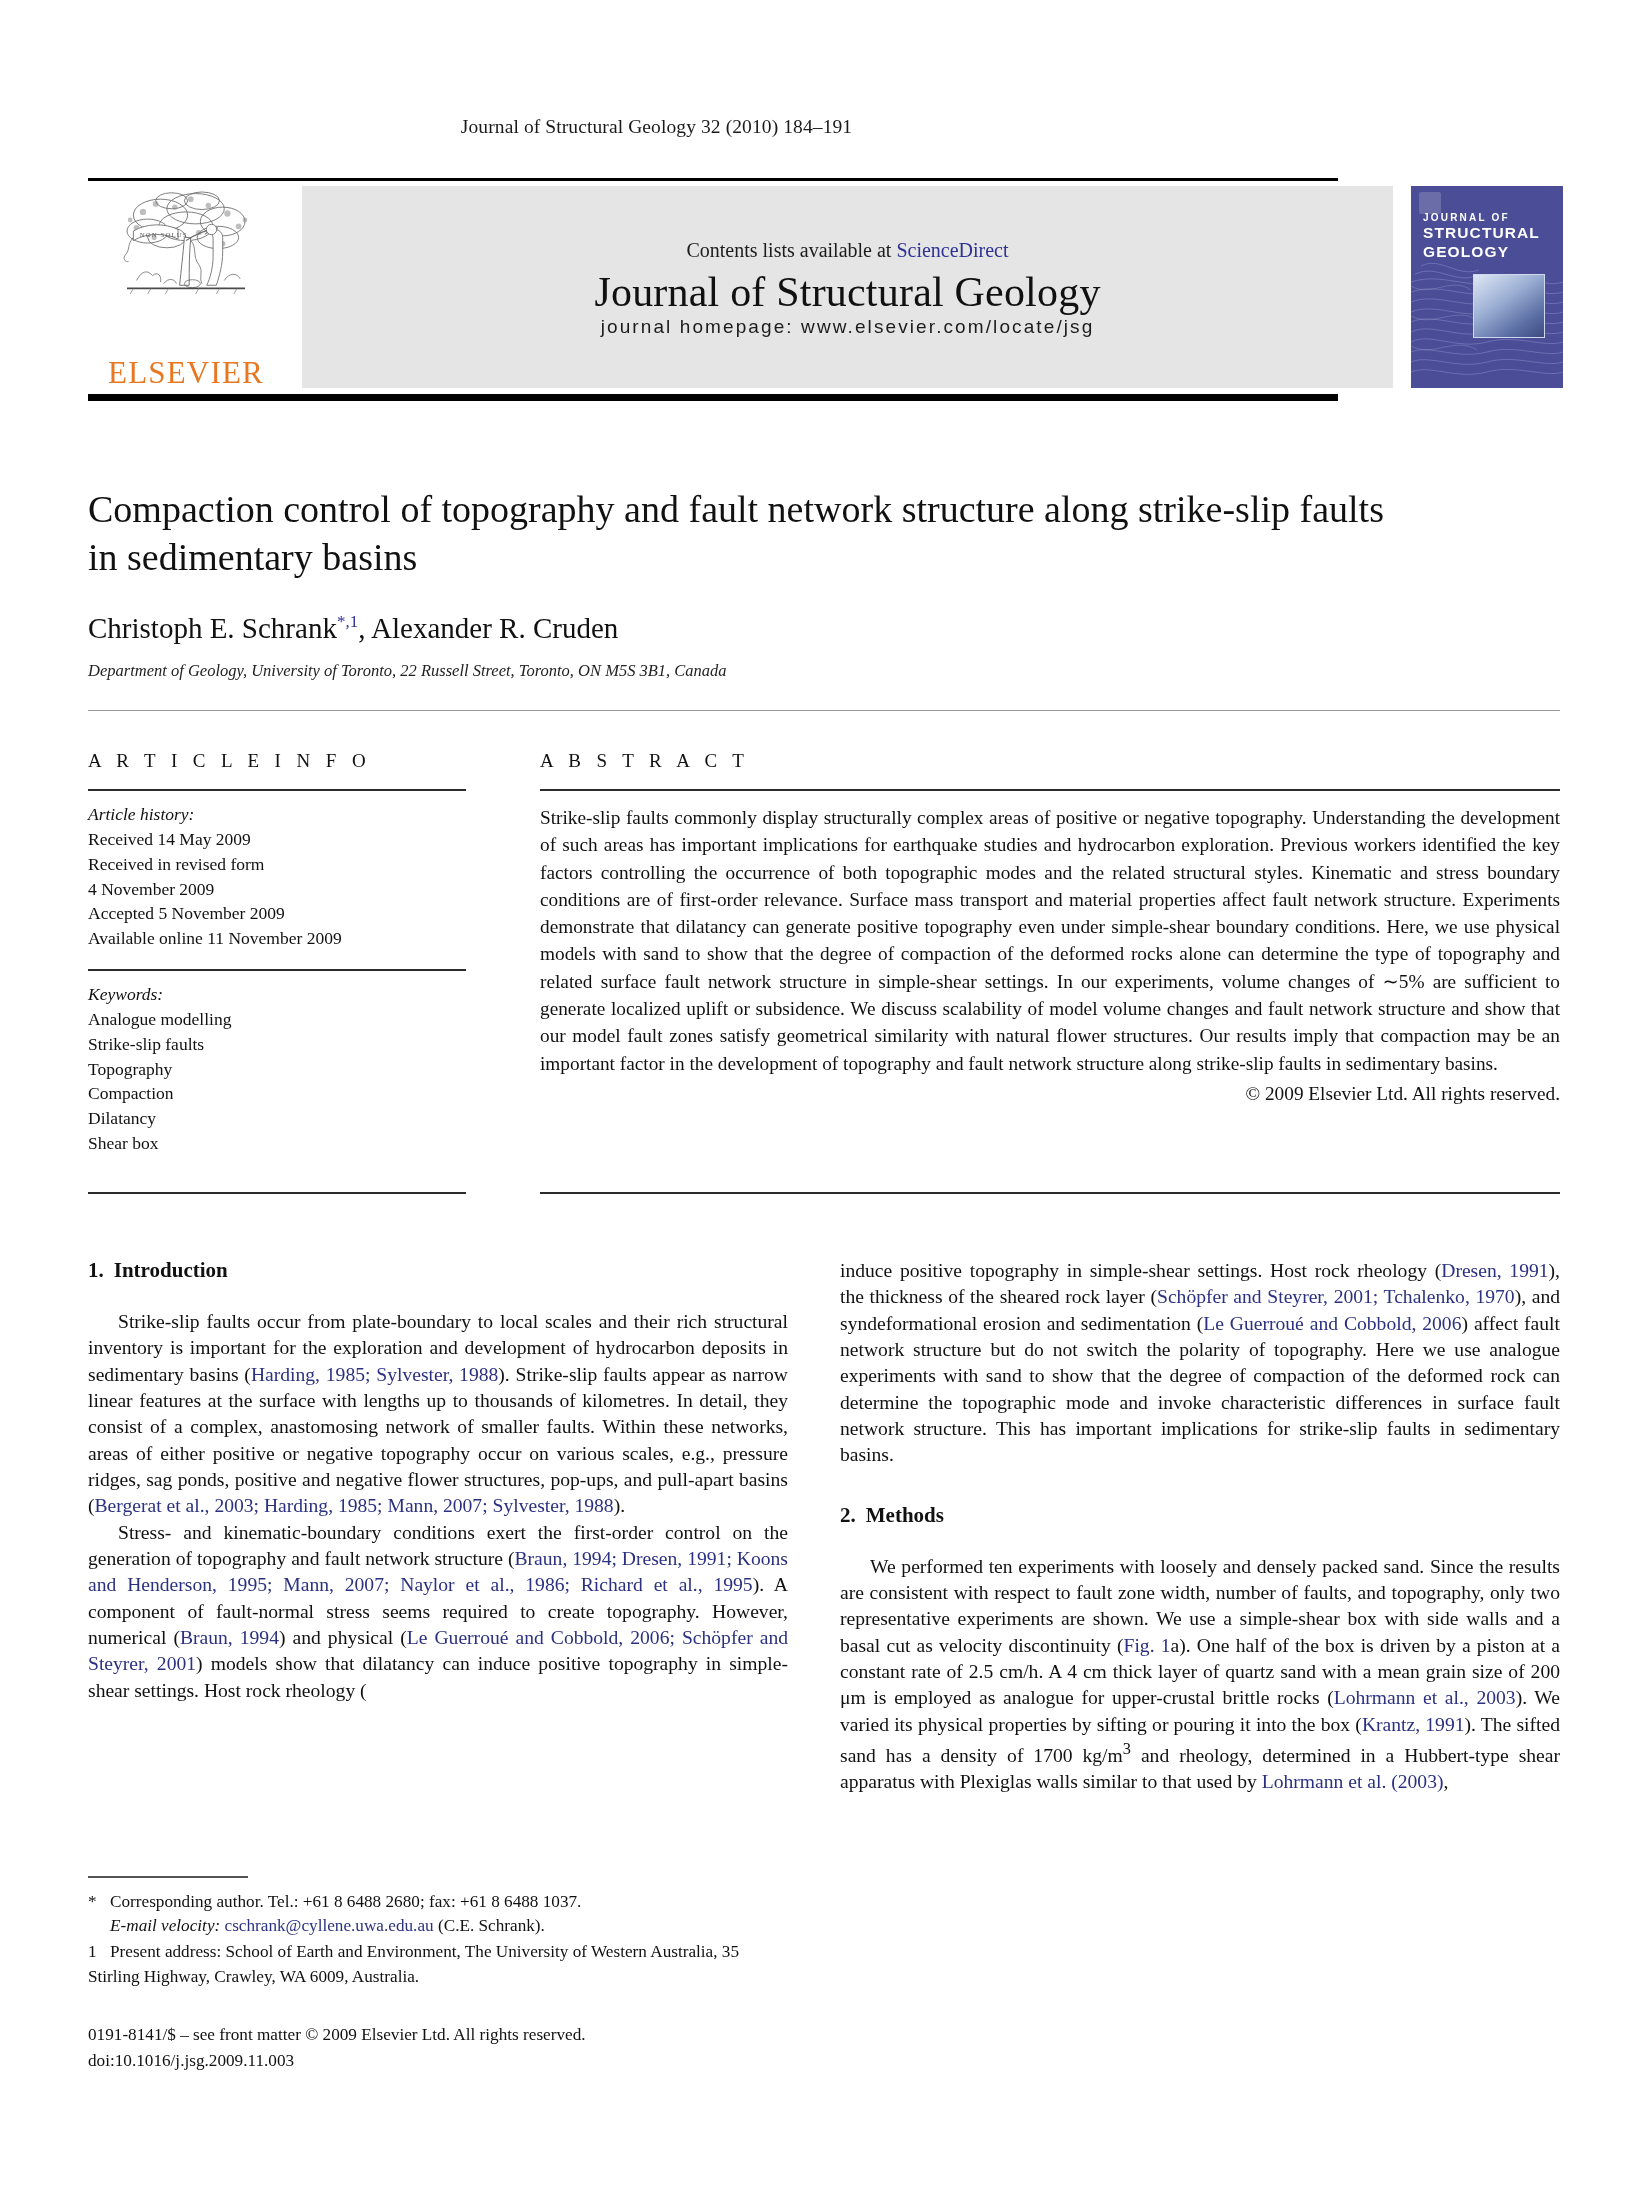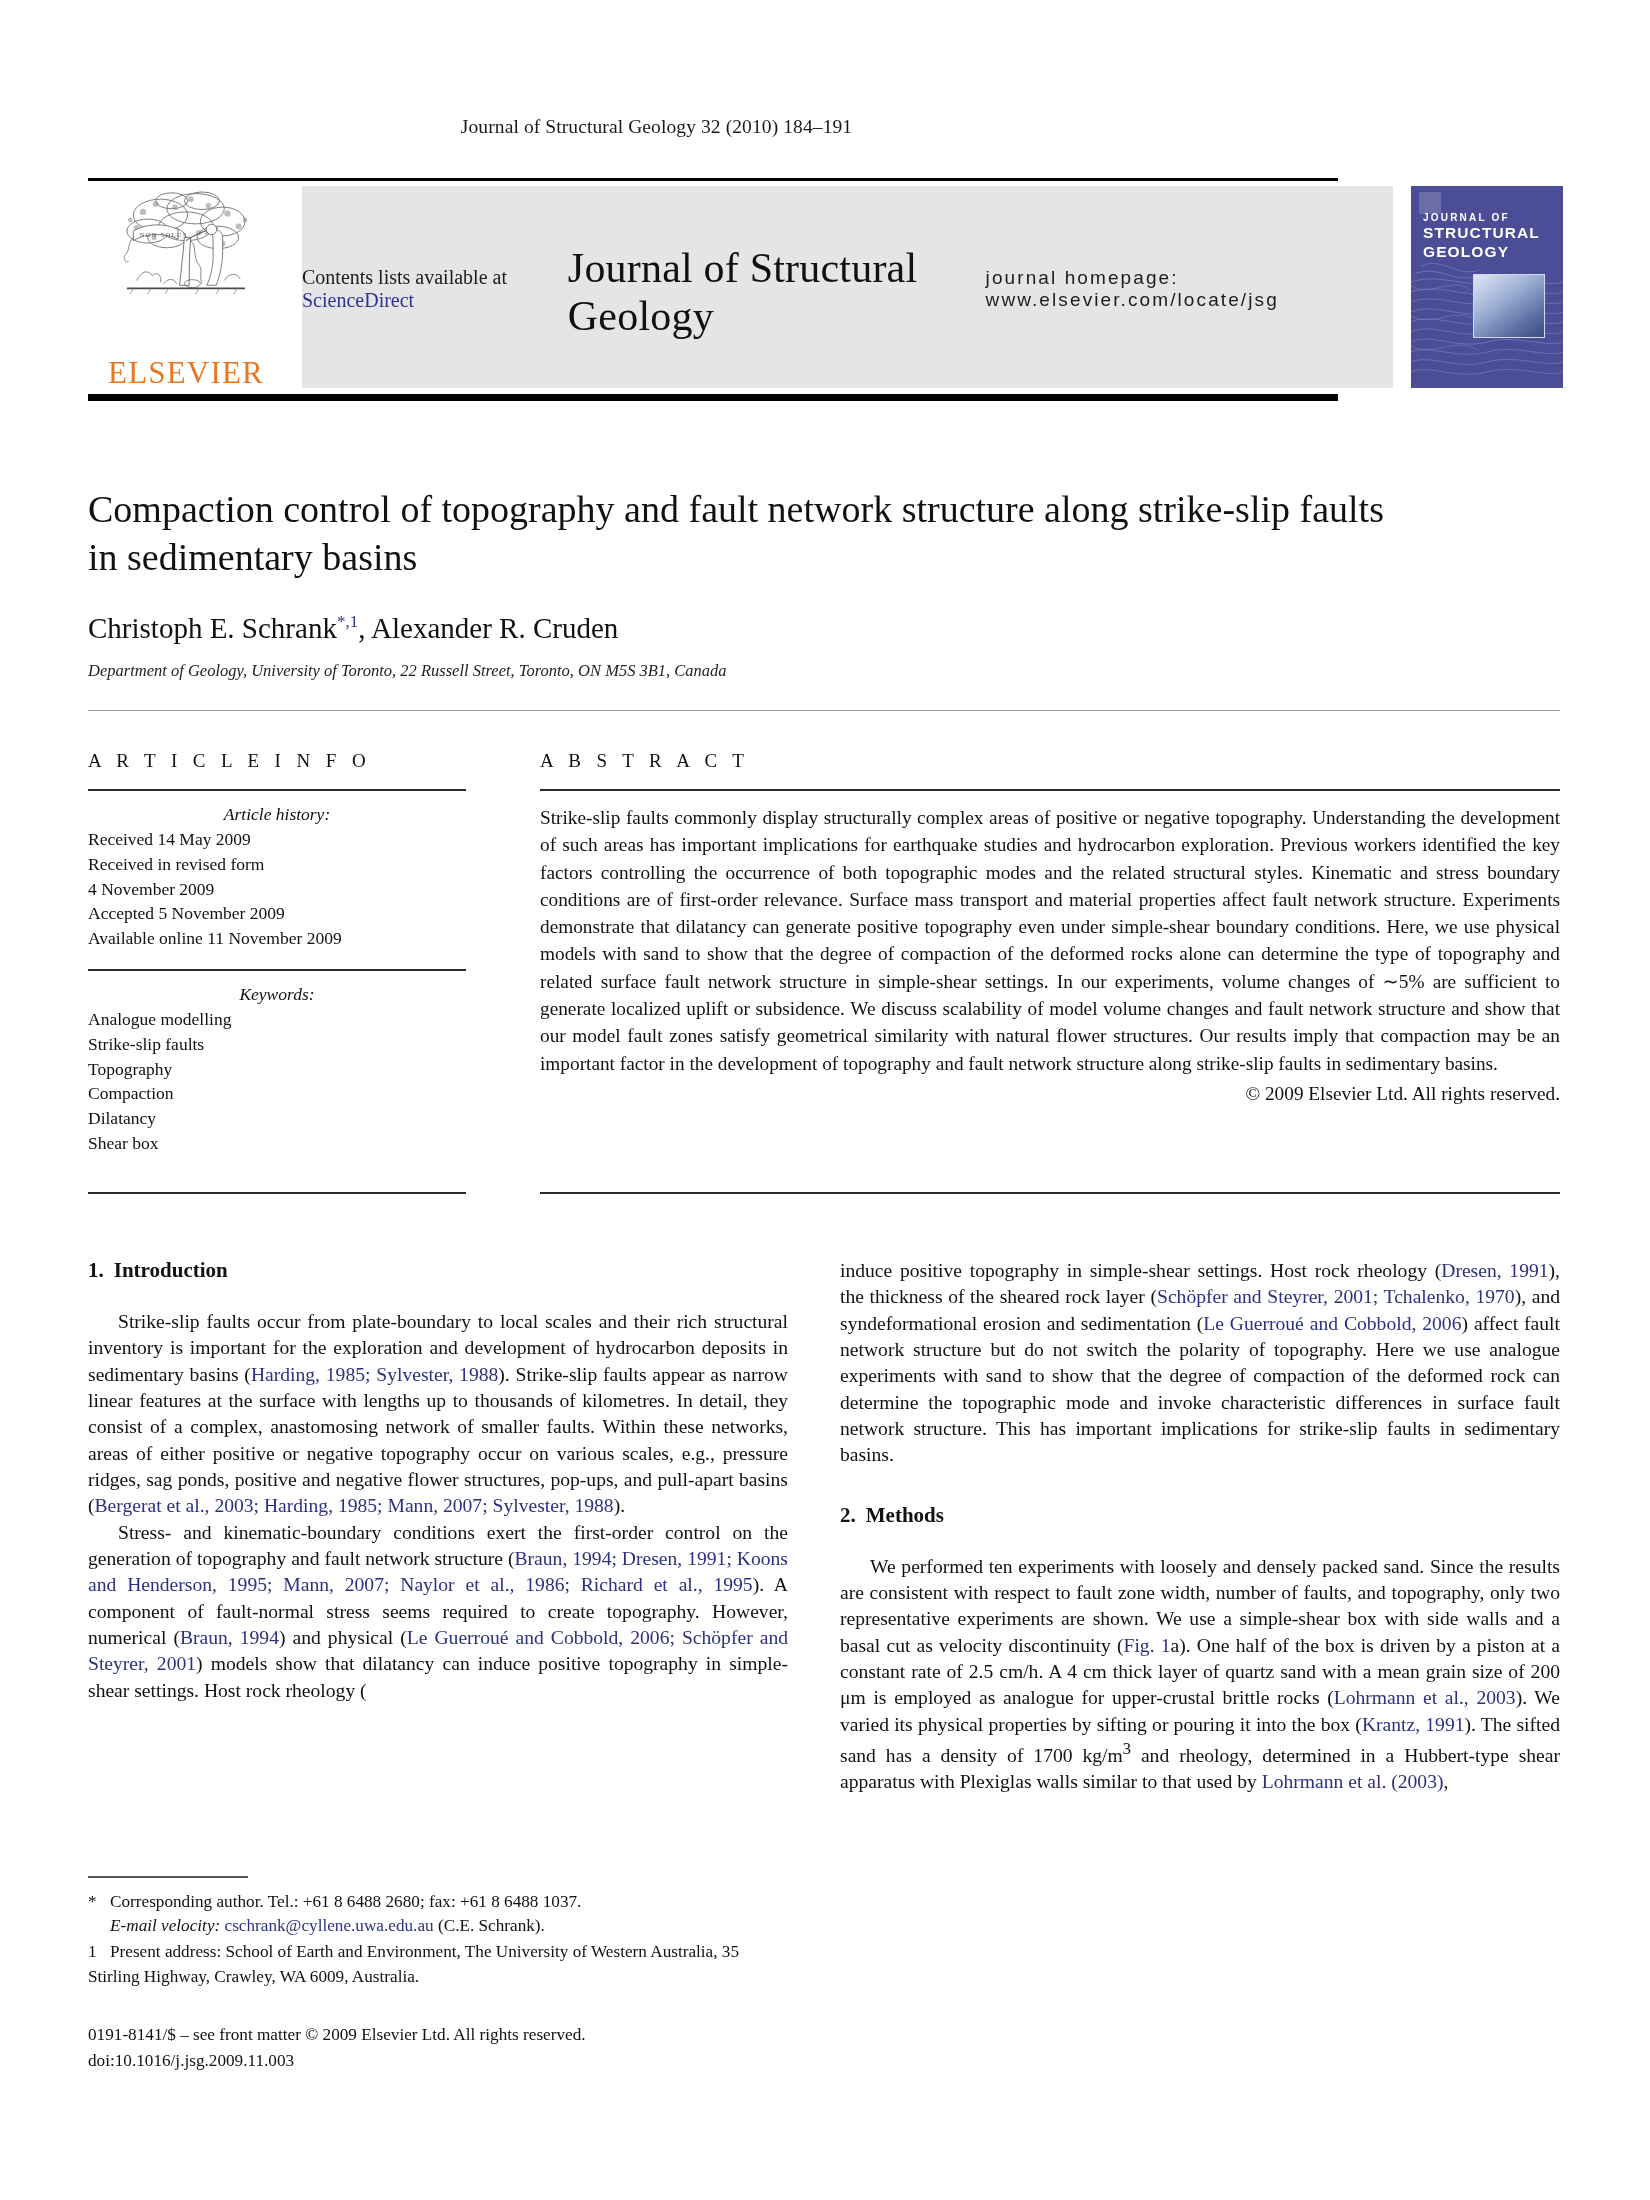--- a/index.html
+++ b/index.html
@@ -75,22 +75,22 @@
     line-height: 1;
     margin-top: 15px;
   }
   .banner {
     flex: 1 1 auto;
     background: #e5e5e5;
     margin-left: 18px;
     margin-right: 18px;
     position: relative;
     display: flex;
-    flex-direction: row;
-    justify-content: flex-start;
+    flex-direction: column;
+    justify-content: center;
     align-items: center;
     padding: 17px 0 14px 0;
     box-sizing: border-box;
   }
   .banner-top {
     font-size: 20px;
     color: #1c1c1c;
   }
   .banner-top .sd {
     color: #2e3192;
@@ -211,21 +211,21 @@
     margin-top: 17px;
     height: 2px;
     background: #2b2b2b;
   }
   .info-body {
     font-size: 17.5px;
     line-height: 1.42;
     margin-top: 11px;
     color: #111;
   }
-  .info-body .lbl { font-style: italic; text-align: center; }
+  .info-body .lbl { font-style: italic; }
   .info-rule2 {
     margin-top: 18px;
     height: 2px;
     background: #2b2b2b;
   }
   .abstract-text {
     margin-top: 13px;
     font-size: 19.3px;
     line-height: 1.415;
     text-align: justify;

